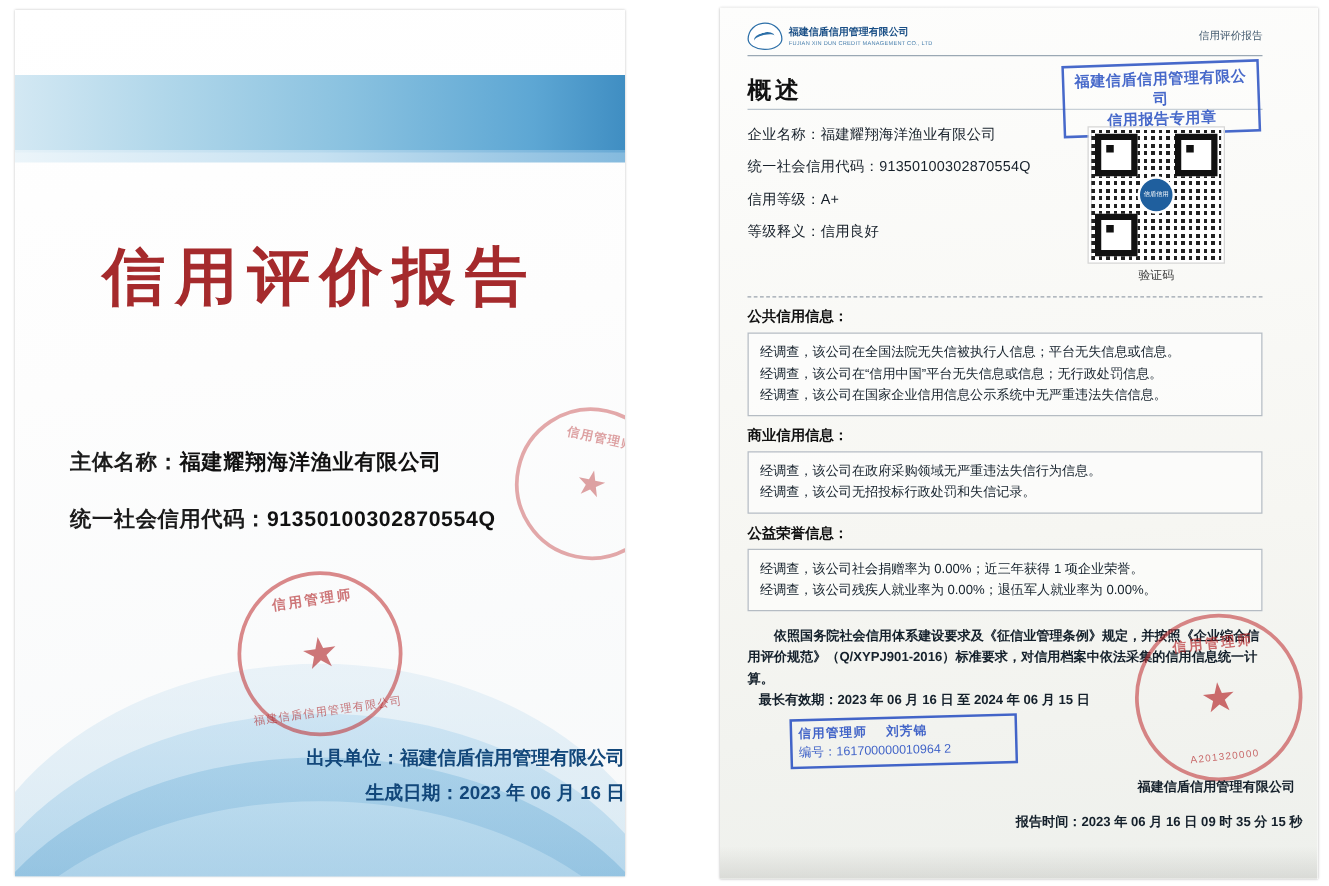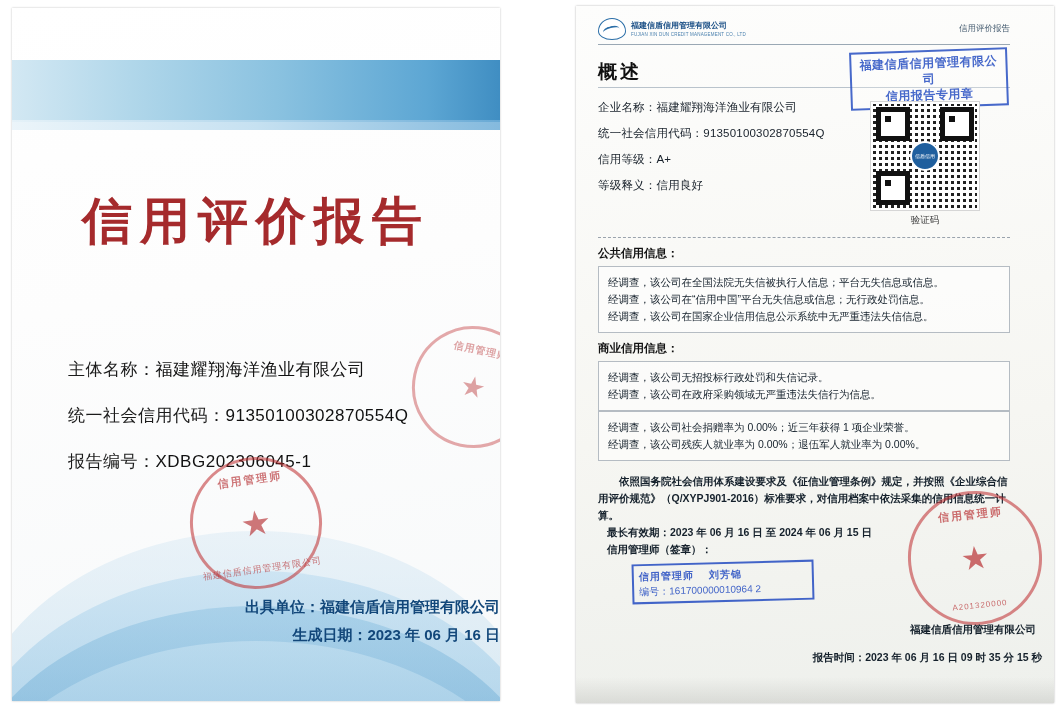--- a/index.html
+++ b/index.html
@@ -55,23 +55,24 @@
     left: 0; right: 0; top: 180px;
     text-align: center;
     font-family: "DejaVu Serif", serif;
     font-size: 50px;
     font-weight: bold;
     letter-spacing: 8px;
     color: #a52a2c;
   }
   .cover-fields {
     position: absolute;
-    left: 56px;
+    left: 44px;
     top: 350px;
     width: 400px;
+    font-weight: bold;
   }
   .cover-field {
     font-size: 17px;
     color: #1b1b1b;
     margin-bottom: 23px;
     letter-spacing: 0.5px;
   }
   .cover-field .val {
     color: #111;
   }
@@ -374,23 +375,20 @@
 
   <div class="cover-title">信用评价报告</div>
 
   <div class="cover-fields">
     <div class="cover-field">
       <span>主体名称：</span><span class="val">福建耀翔海洋渔业有限公司</span>
     </div>
     <div class="cover-field">
       <span>统一社会信用代码：</span><span class="val">91350100302870554Q</span>
     </div>
-    <div class="cover-field">
-      <span>报告编号：</span><span class="val">XDBG202306045-1</span>
-    </div>
   </div>
 
   <div class="wave wave1"></div>
   <div class="wave wave2"></div>
   <div class="wave wave3"></div>
   <div class="wave wave4"></div>
 
   <div class="cover-stamp-right">
     <div class="ring-text">信用管理师</div>
     <div class="star">★</div>
@@ -460,32 +458,32 @@
 
     <div class="blk-title">公共信用信息：</div>
     <div class="blk-box">
       <div>经调查，该公司在全国法院无失信被执行人信息；平台无失信息或信息。</div>
       <div>经调查，该公司在“信用中国”平台无失信息或信息；无行政处罚信息。</div>
       <div>经调查，该公司在国家企业信用信息公示系统中无严重违法失信信息。</div>
     </div>
 
     <div class="blk-title">商业信用信息：</div>
     <div class="blk-box">
+      <div>经调查，该公司在政府采购领域无严重违法失信行为信息。</div>
       <div>经调查，该公司无招投标行政处罚和失信记录。</div>
-      <div>经调查，该公司在政府采购领域无严重违法失信行为信息。</div>
-    </div>
-
+    </div>
+
+    <div class="blk-title">公益荣誉信息：</div>
     <div class="blk-box">
       <div>经调查，该公司社会捐赠率为 0.00%；近三年获得 1 项企业荣誉。</div>
       <div>经调查，该公司残疾人就业率为 0.00%；退伍军人就业率为 0.00%。</div>
     </div>
 
     <div class="para">依照国务院社会信用体系建设要求及《征信业管理条例》规定，并按照《企业综合信用评价规范》（Q/XYPJ901-2016）标准要求，对信用档案中依法采集的信用信息统一计算。</div>
     <div class="valid-line">最长有效期：2023 年 06 月 16 日 至 2024 年 06 月 15 日</div>
-    <div class="signer-line">信用管理师（签章）：</div>
 
     <div class="sig-stamp">
       <div class="nm">
         <span>信用管理师</span>
         &nbsp;&nbsp;
         <span>刘芳锦</span>
       </div>
       <div>编号：161700000010964 2</div>
     </div>
   </div>

